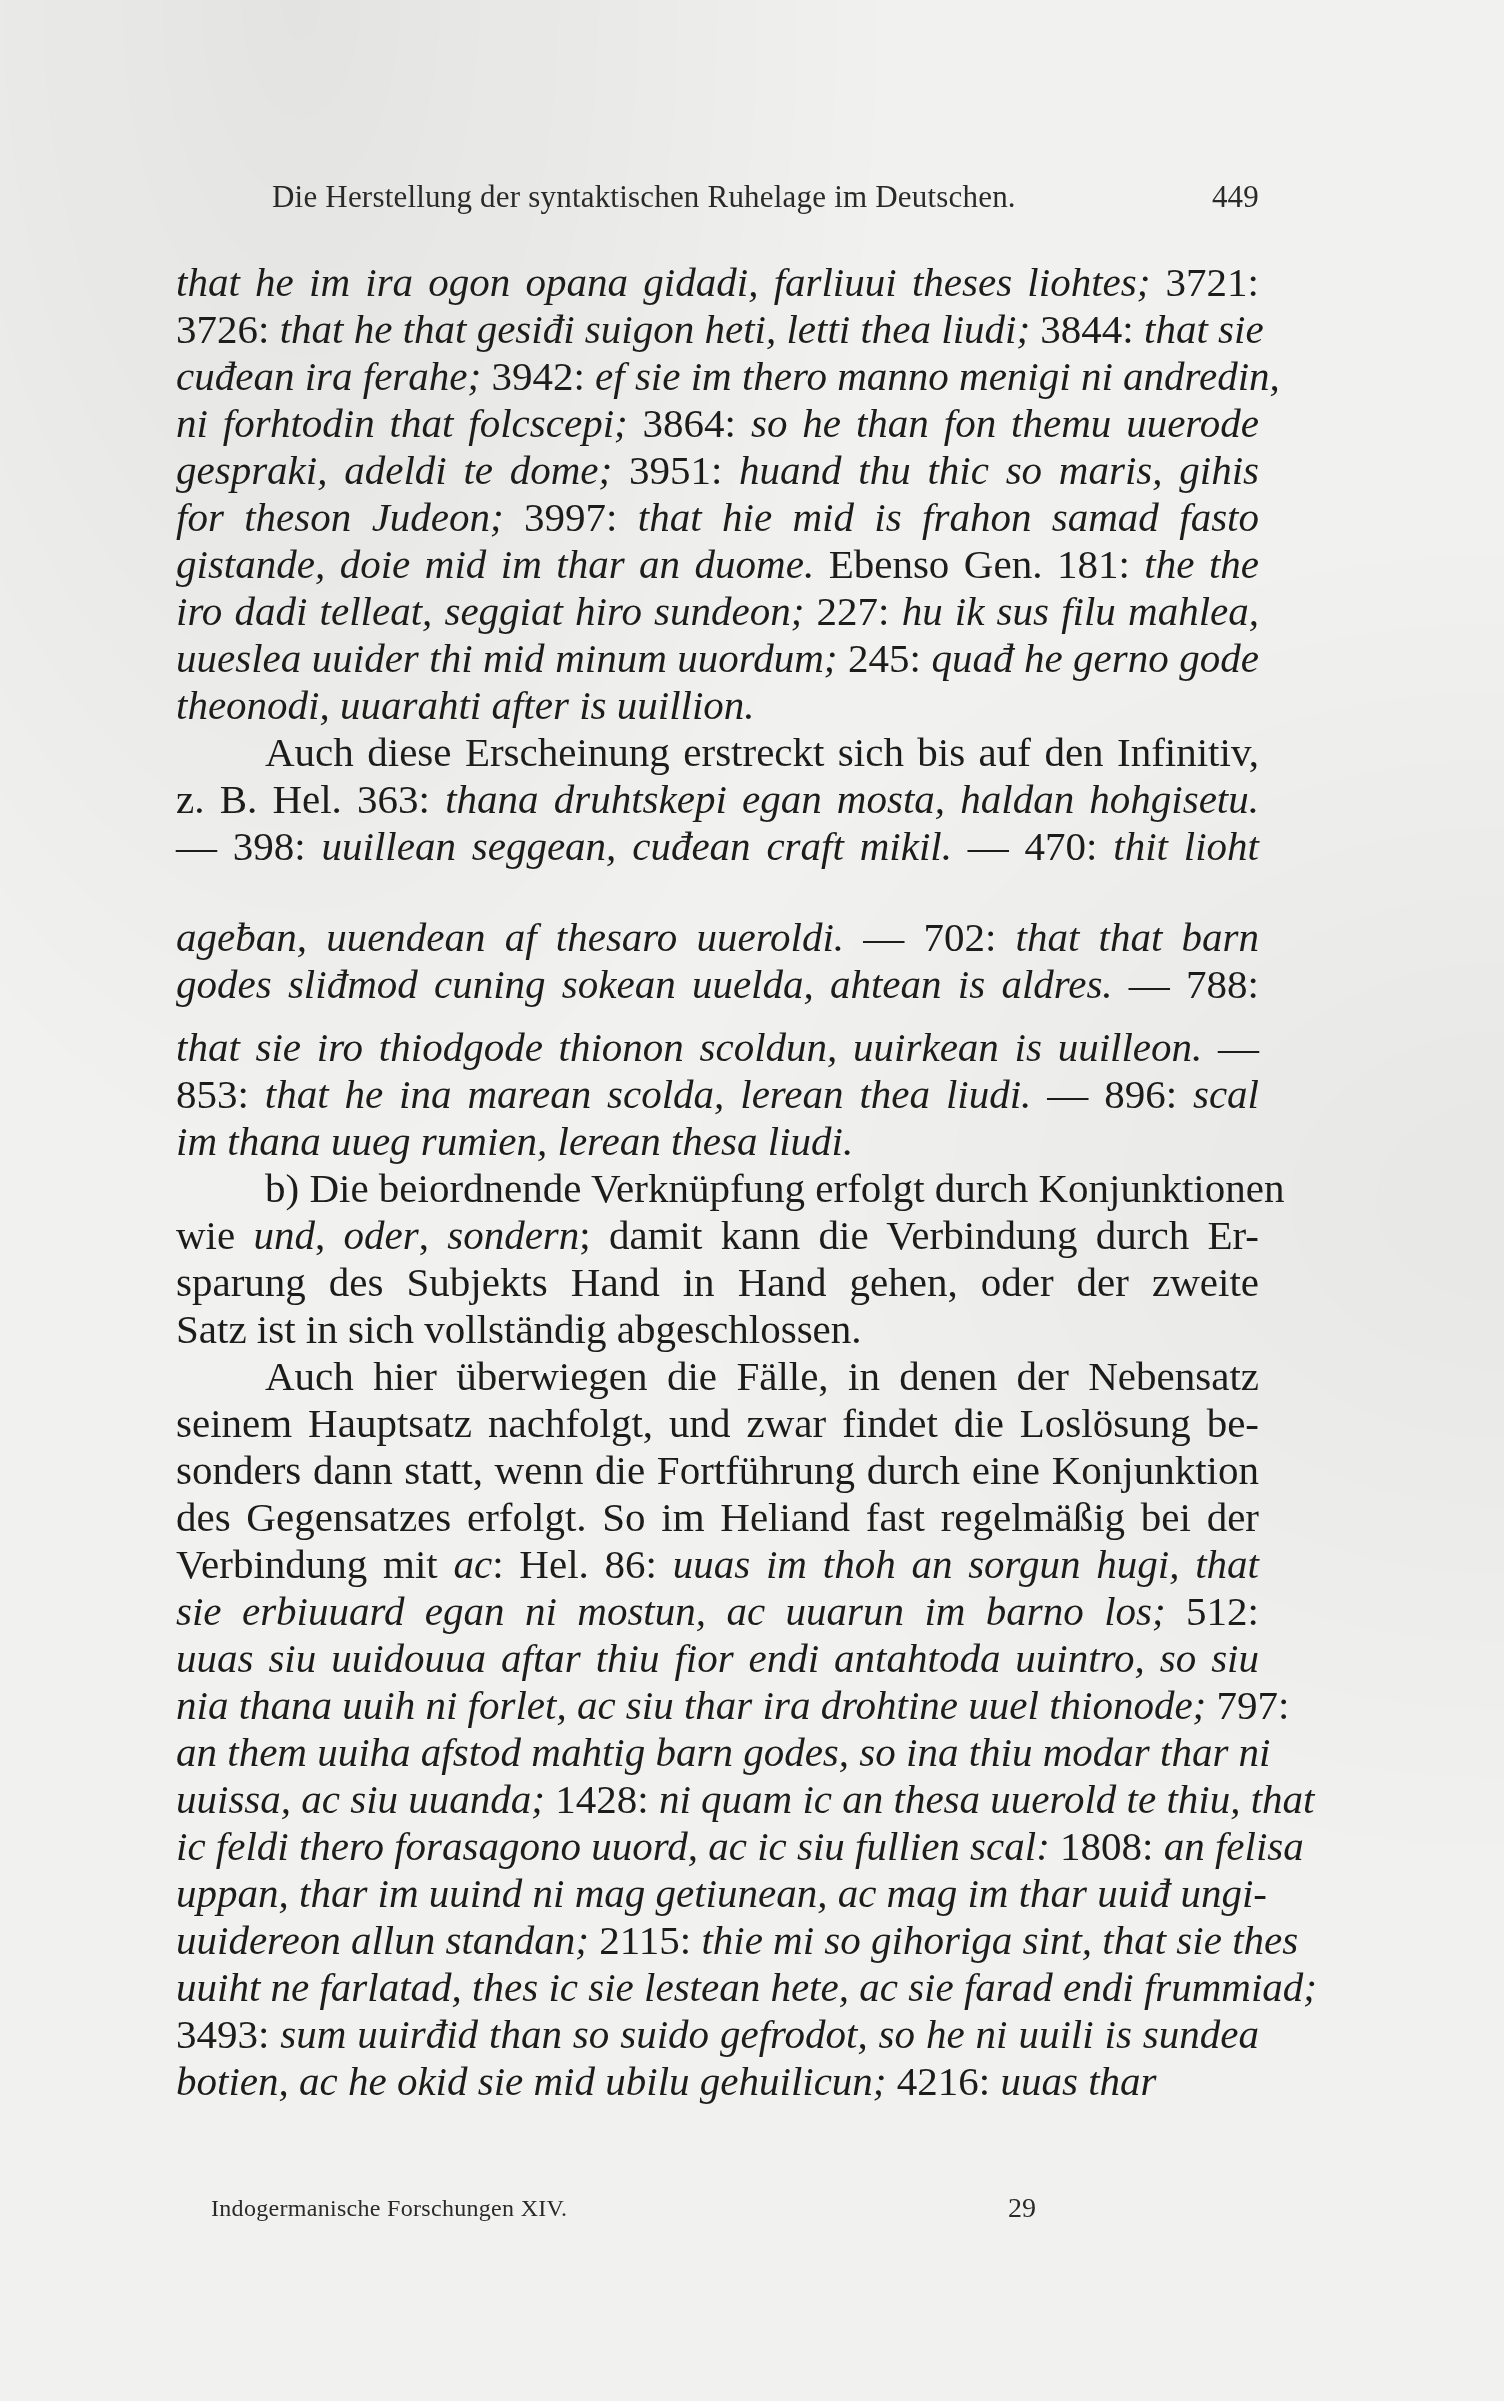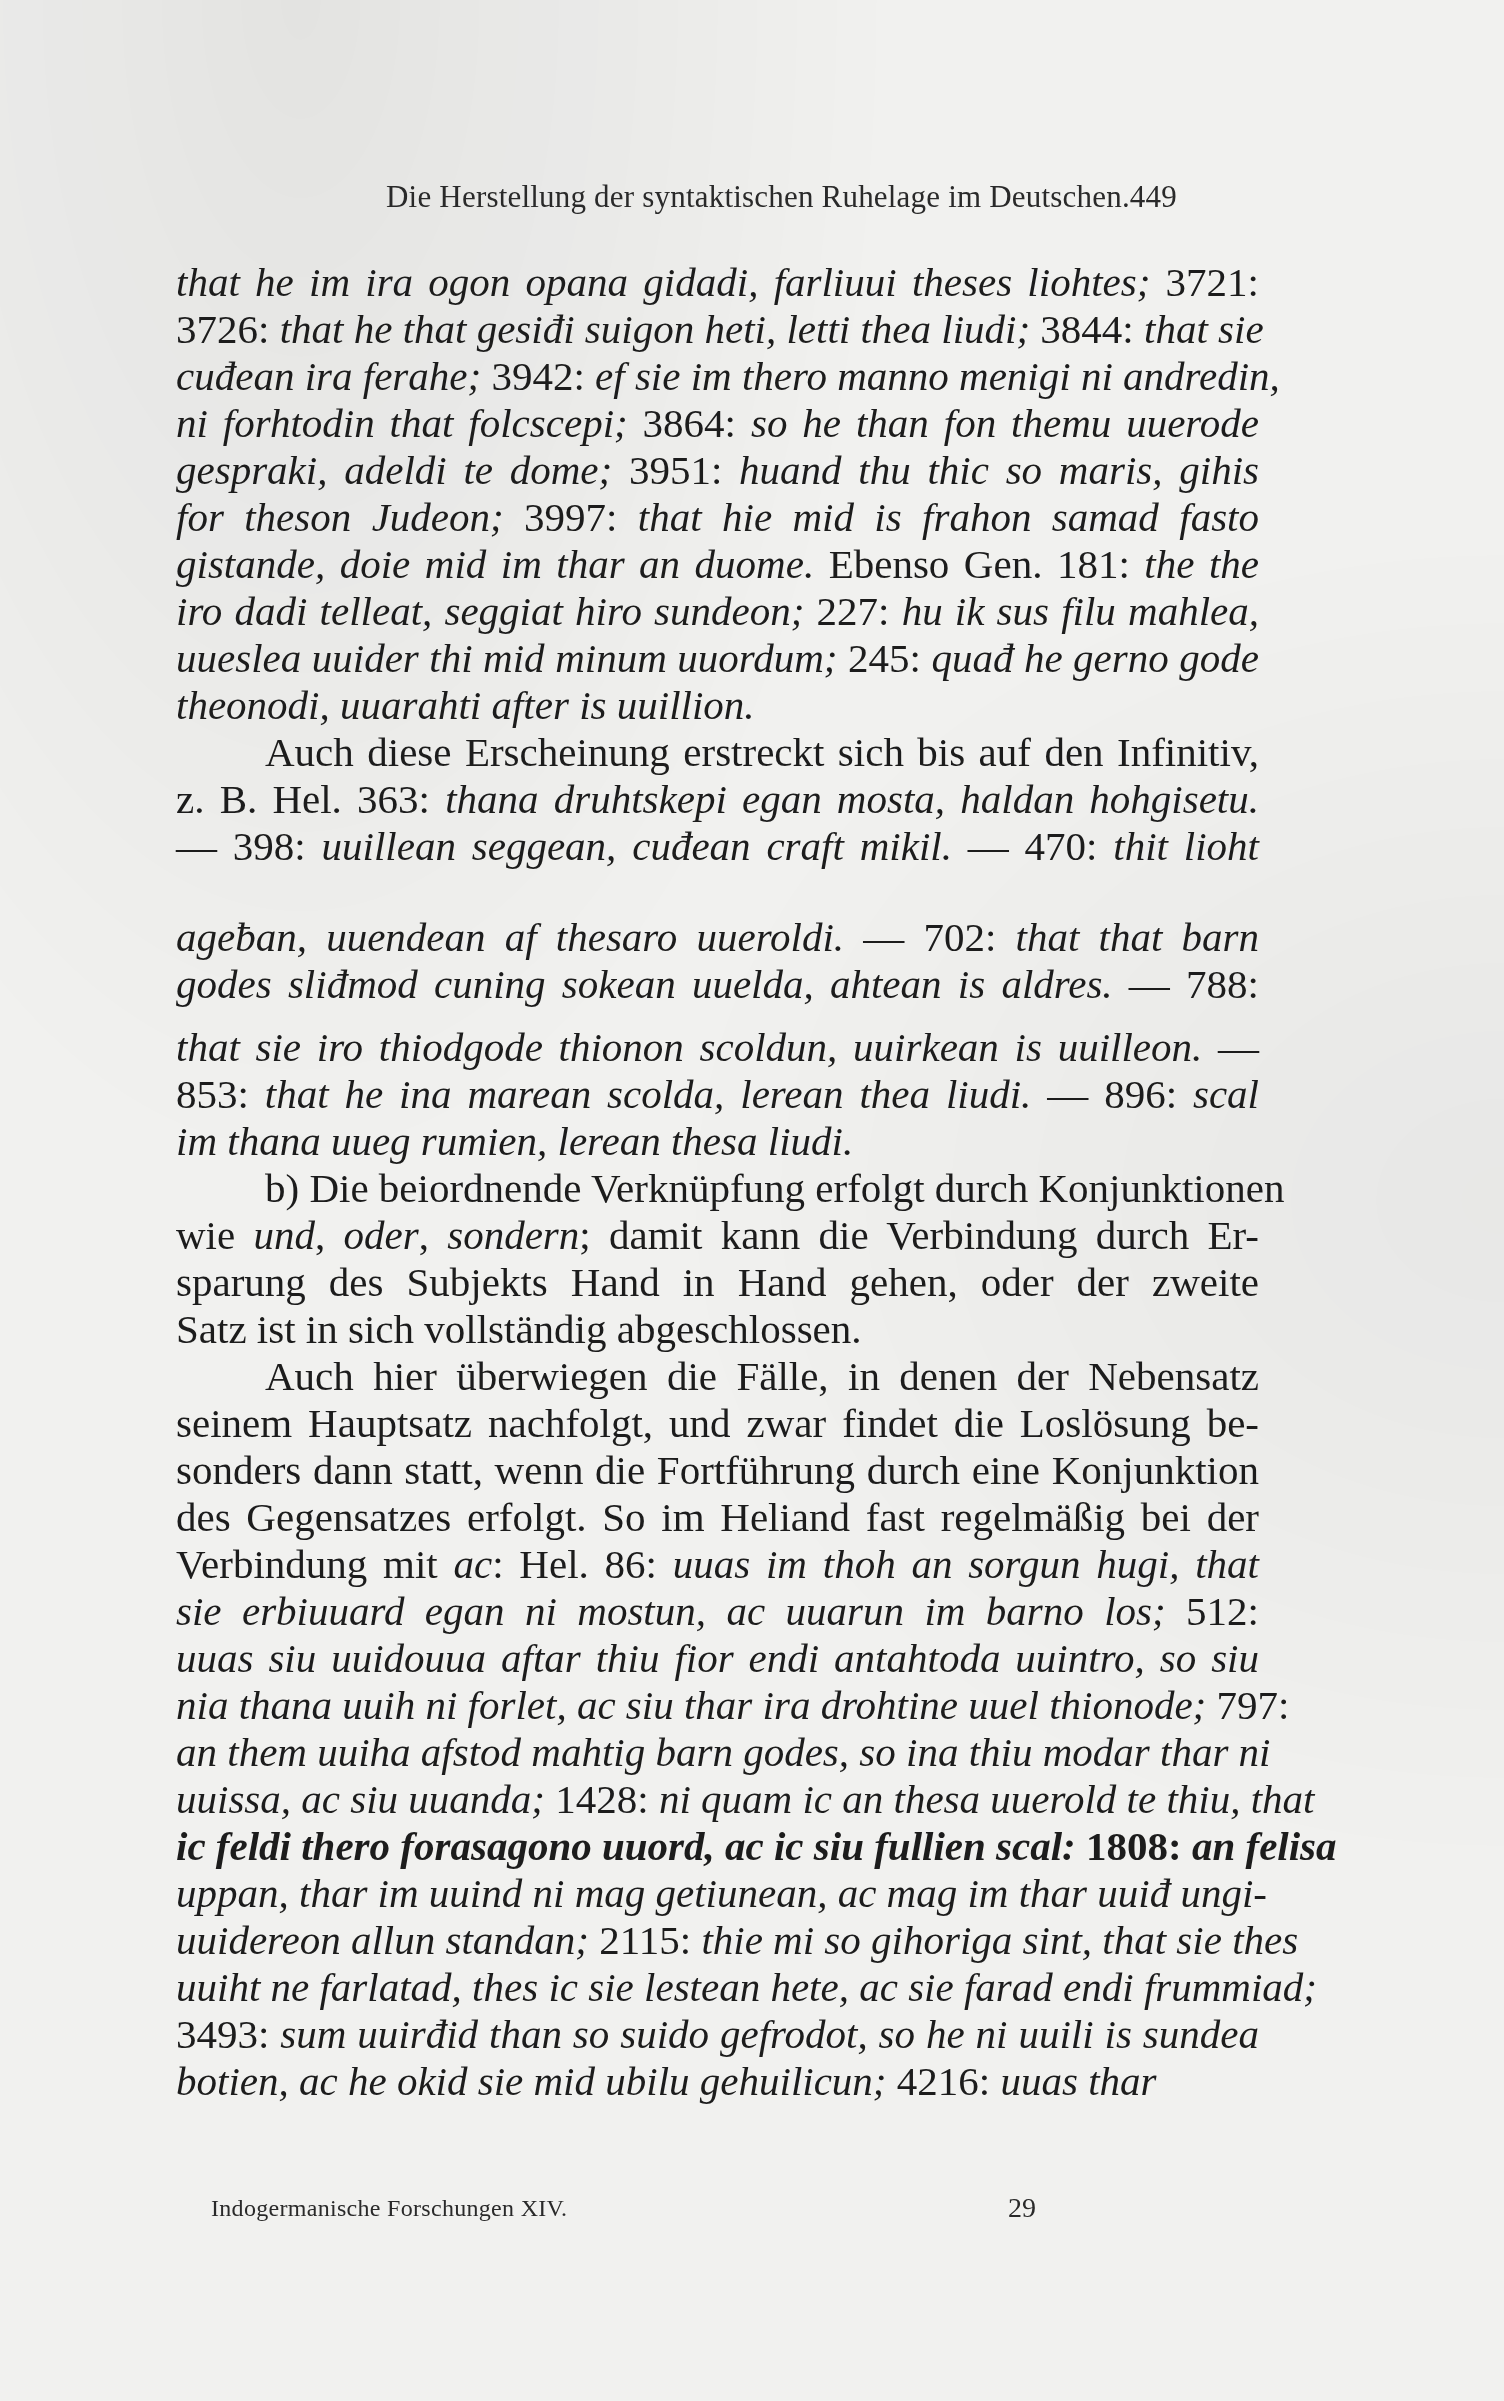--- a/index.html
+++ b/index.html
@@ -10,23 +10,22 @@
       radial-gradient(ellipse at 20% 0%, rgba(0,0,0,0.06), rgba(0,0,0,0) 35%),
       radial-gradient(ellipse at 100% 50%, rgba(0,0,0,0.04), rgba(0,0,0,0) 40%);
     font-family: "Liberation Serif", "DejaVu Serif", serif;
     color: #1c1c1c;
     position: relative;
   }
   .page { position: absolute; left: 0; top: 0; width: 1505px; height: 2401px; }
   .running-head {
     position: absolute; left: 272px; top: 178px; width: 987px;
     font-size: 31px; line-height: 37px; color: #2a2a2a;
-    display: flex; justify-content: center;
+    display: flex; justify-content: space-between;
     letter-spacing: 0.2px;
-    margin-left: 16px;
   }
   .body-text {
     position: absolute; left: 176px; top: 259px; width: 1083px;
     font-size: 41px; line-height: 47px;
     text-align: justify; text-align-last: left;
   }
   .line { display: block; text-align: justify; text-align-last: justify; white-space: nowrap; }
   .line.last { text-align-last: left; }
   .line.indent { padding-left: 89px; }
   i { font-style: italic; }
@@ -80,21 +79,21 @@
         <span class="line indent" style="white-space: nowrap;"><span>Auch hier überwiegen die Fälle, in denen der Nebensatz</span></span>
         <span class="line" style="white-space: nowrap;"><span>seinem Hauptsatz nachfolgt, und zwar findet die Loslösung be-</span></span>
         <span class="line" style="white-space: nowrap;"><span>sonders dann statt, wenn die Fortführung durch eine Konjunktion</span></span>
         <span class="line" style="white-space: nowrap;"><span>des Gegensatzes erfolgt. So im Heliand fast regelmäßig bei der</span></span>
         <span class="line" style="white-space: nowrap;"><span>Verbindung mit </span><i>ac</i><span>: Hel. 86: </span><i>uuas im thoh an sorgun hugi, that</i></span>
         <span class="line" style="white-space: nowrap;"><i>sie erbiuuard egan ni mostun, ac uuarun im barno los;</i><span> 512:</span></span>
         <span class="line" style="white-space: nowrap;"><i>uuas siu uuidouua aftar thiu fior endi antahtoda uuintro, so siu</i></span>
         <span class="line" style="white-space: nowrap;"><i>nia thana uuih ni forlet, ac siu thar ira drohtine uuel thionode;</i><span> 797:</span></span>
         <span class="line" style="white-space: nowrap;"><i>an them uuiha afstod mahtig barn godes, so ina thiu modar thar ni</i></span>
         <span class="line" style="white-space: nowrap;"><i>uuissa, ac siu uuanda;</i><span> 1428: </span><i>ni quam ic an thesa uuerold te thiu, that</i></span>
-        <span class="line" style="white-space: nowrap; font-weight: bold;"><i>ic feldi thero forasagono uuord, ac ic siu fullien scal:</i><span> 1808: </span><i>an felisa</i></span>
+        <span class="line" style="white-space: nowrap;"><i>ic feldi thero forasagono uuord, ac ic siu fullien scal:</i><span> 1808: </span><i>an felisa</i></span>
         <span class="line" style="white-space: nowrap;"><i>uppan, thar im uuind ni mag getiunean, ac mag im thar uuiđ ungi-</i></span>
         <span class="line" style="white-space: nowrap;"><i>uuidereon allun standan;</i><span> 2115: </span><i>thie mi so gihoriga sint, that sie thes</i></span>
         <span class="line" style="white-space: nowrap;"><i>uuiht ne farlatad, thes ic sie lestean hete, ac sie farad endi frummiad;</i></span>
         <span class="line" style="white-space: nowrap;"><span>3493: </span><i>sum uuirđid than so suido gefrodot, so he ni uuili is sundea</i></span>
         <span class="line last" style="white-space: nowrap;"><i>botien, ac he okid sie mid ubilu gehuilicun;</i><span> 4216: </span><i>uuas thar</i></span>
       </div>
     </div>
 
   <div class="footer">
     <span class="sig">Indogermanische Forschungen XIV.</span>

